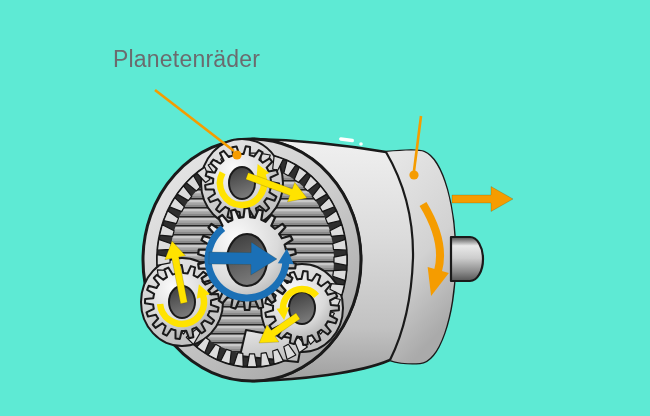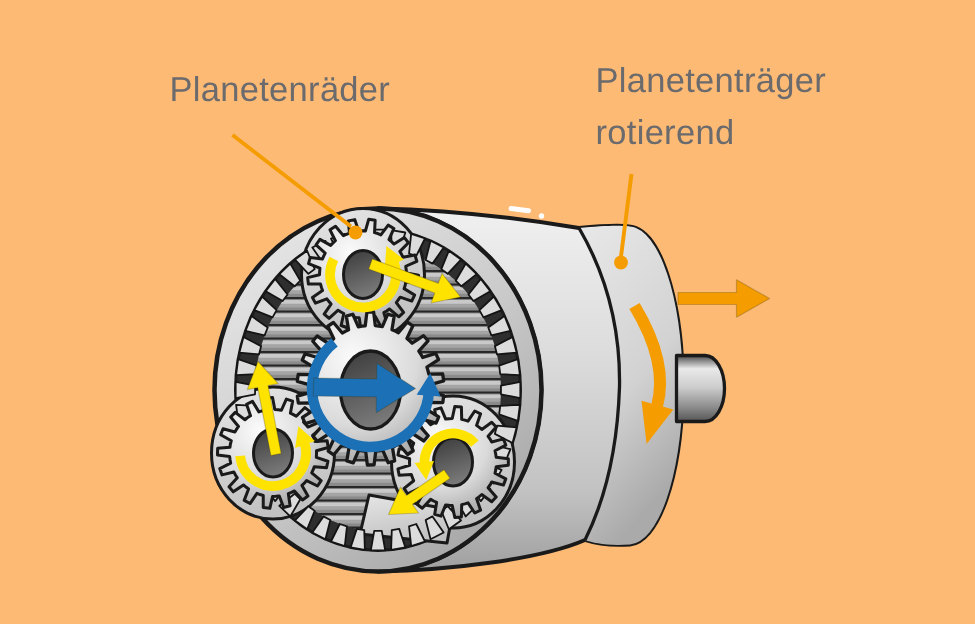--- a/index.html
+++ b/index.html
@@ -1,16 +1,16 @@
 <!DOCTYPE html>
 <html><head>
 <meta charset="utf-8">
 <style>
   html,body{margin:0;padding:0;background:#fff;}
-  .stage{position:relative;width:650px;height:416px;background:#fdba74;overflow:hidden;
+  .stage{position:relative;width:650px;height:416px;background:#5eead4;overflow:hidden;
          font-family:"Liberation Sans",sans-serif;}
   .stage svg{position:absolute;left:0;top:0;}
   .label{position:absolute;font-size:23px;line-height:35px;white-space:nowrap;
          letter-spacing:.2px;color:#6b6b6e;}
   #label-planet-gears{left:113px;top:42px;}
   #label-carrier{left:397px;top:36px;}
 </style>
 </head>
 <body>
 
@@ -141,17 +141,13 @@
       <polygon points="431.084,296.064 427.66200000000003,267.11 448.87,272.962" fill="#F59C00"></polygon>
       <polygon points="452.0,203.0 491.0,203.0 491.0,211.5 513.0,199.0 491.0,186.5 491.0,195.0 452.0,195.0" fill="#F59C00" stroke="rgba(60,50,0,0.25)" stroke-width="0.8" stroke-linejoin="round"></polygon>
       <line x1="155" y1="90" x2="234" y2="151" stroke="#F59C00" stroke-width="2.6"></line>
       <circle cx="237" cy="155" r="4.6" fill="#F59C00"></circle>
       <line x1="421" y1="116" x2="414" y2="171" stroke="#F59C00" stroke-width="2.6"></line>
       <circle cx="414" cy="175" r="4.6" fill="#F59C00"></circle>
     </svg>
 
   <div class="label" id="label-planet-gears" style="color: rgb(107, 107, 110);">Planetenräder</div>
 
-  <div class="label" id="label-carrier" style="color: rgb(107, 107, 110);">
-    <div>Planetenträger</div>
-    <div>rotierend</div>
-  </div>
 </div>
 
 </body></html>

